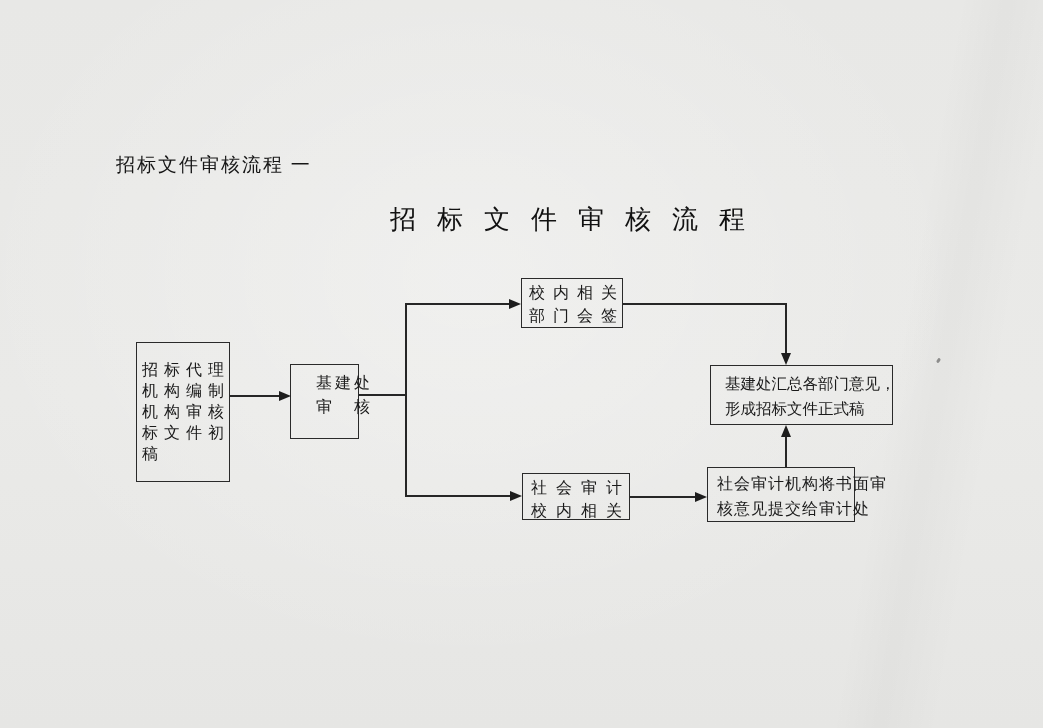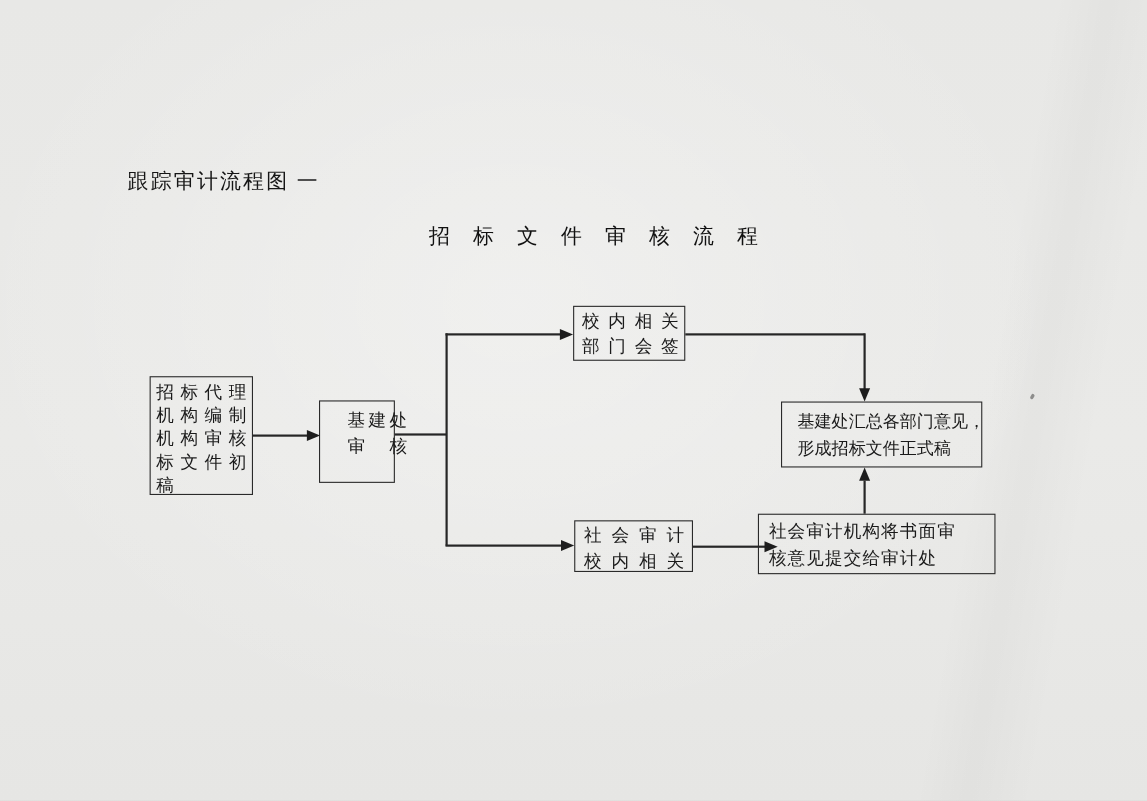--- a/index.html
+++ b/index.html
@@ -21,60 +21,60 @@
     left: 116px; top: 152px;
     font-size: 19px;
     letter-spacing: 2px;
     color: #161616;
     white-space: nowrap;
   }
 
   .diagram-title {
     position: absolute;
     left: 390px; top: 202px;
-    font-size: 19px;
+    font-size: 26px;
     letter-spacing: 21px;
     color: #111111;
     white-space: nowrap;
   }
 
   .node {
     position: absolute;
     border: 1.5px solid #2a2a2a;
     box-sizing: border-box;
     background: transparent;
     font-size: 16px;
     color: #1a1a1a;
   }
   .node .nl { white-space: nowrap; }
 
-  .box-draft   { left:136px; top:342px; width:94px;  height:108px; padding:4px 0 0 5px; line-height:21px; letter-spacing:6px; }
+  .box-draft   { left:136px; top:342px; width:94px;  height:140px; padding:16px 0 0 5px; line-height:21px; letter-spacing:6px; }
   .box-jijian  { left:290px; top:364px; width:69px;  height:75px;  padding:6px 0 0 25px; line-height:24px; letter-spacing:3px;text-align:center; }
   .box-campus  { left:521px; top:278px; width:102px; height:50px;  padding:2px 0 0 7px; line-height:23px; letter-spacing:8px; }
   .box-social  { left:522px; top:473px; width:108px; height:47px;  padding:2px 0 0 8px; line-height:23px; letter-spacing:9px; }
   .box-final   { left:710px; top:365px; width:183px; height:60px;  padding:5px 0 0 14px; line-height:25px; letter-spacing:0px; font-size:15.5px; }
-  .box-written { left:689px; top:467px; width:216px; height:55px;  padding:3px 0 0 9px; line-height:25px; letter-spacing:1px; }
+  .box-written { left:707px; top:467px; width:148px; height:55px;  padding:3px 0 0 9px; line-height:25px; letter-spacing:1px; }
 
   .hline, .vline { position: absolute; background: #262626; }
   .hline { height: 1.5px; }
   .vline { width: 1.5px; }
 
   .arr { position: absolute; width: 0; height: 0; }
   .arr-right { border-top: 5px solid transparent; border-bottom: 5px solid transparent; border-left: 12px solid #1d1d1d; }
   .arr-down  { border-left: 5px solid transparent; border-right: 5px solid transparent; border-top: 12px solid #1d1d1d; }
   .arr-up    { border-left: 5px solid transparent; border-right: 5px solid transparent; border-bottom: 12px solid #1d1d1d; }
 
   .speck { position:absolute; width:3px; height:5px; background: rgba(70,70,70,0.55); border-radius:2px; transform: rotate(30deg); }
 </style>
 </head>
 <body>
 
 <div class="scan-page">
 
-  <div class="corner-label">跟踪审计流程图 一</div>
+  <div class="corner-label">招标文件审核流程 一</div>
   <div class="diagram-title">招标文件审核流程</div>
 
   <div class="node box-draft">
     <div class="nl">招标代理</div>
     <div class="nl">机构编制</div>
     <div class="nl">机构审核</div>
     <div class="nl">标文件初</div>
     <div class="nl">稿</div>
   </div>
 

